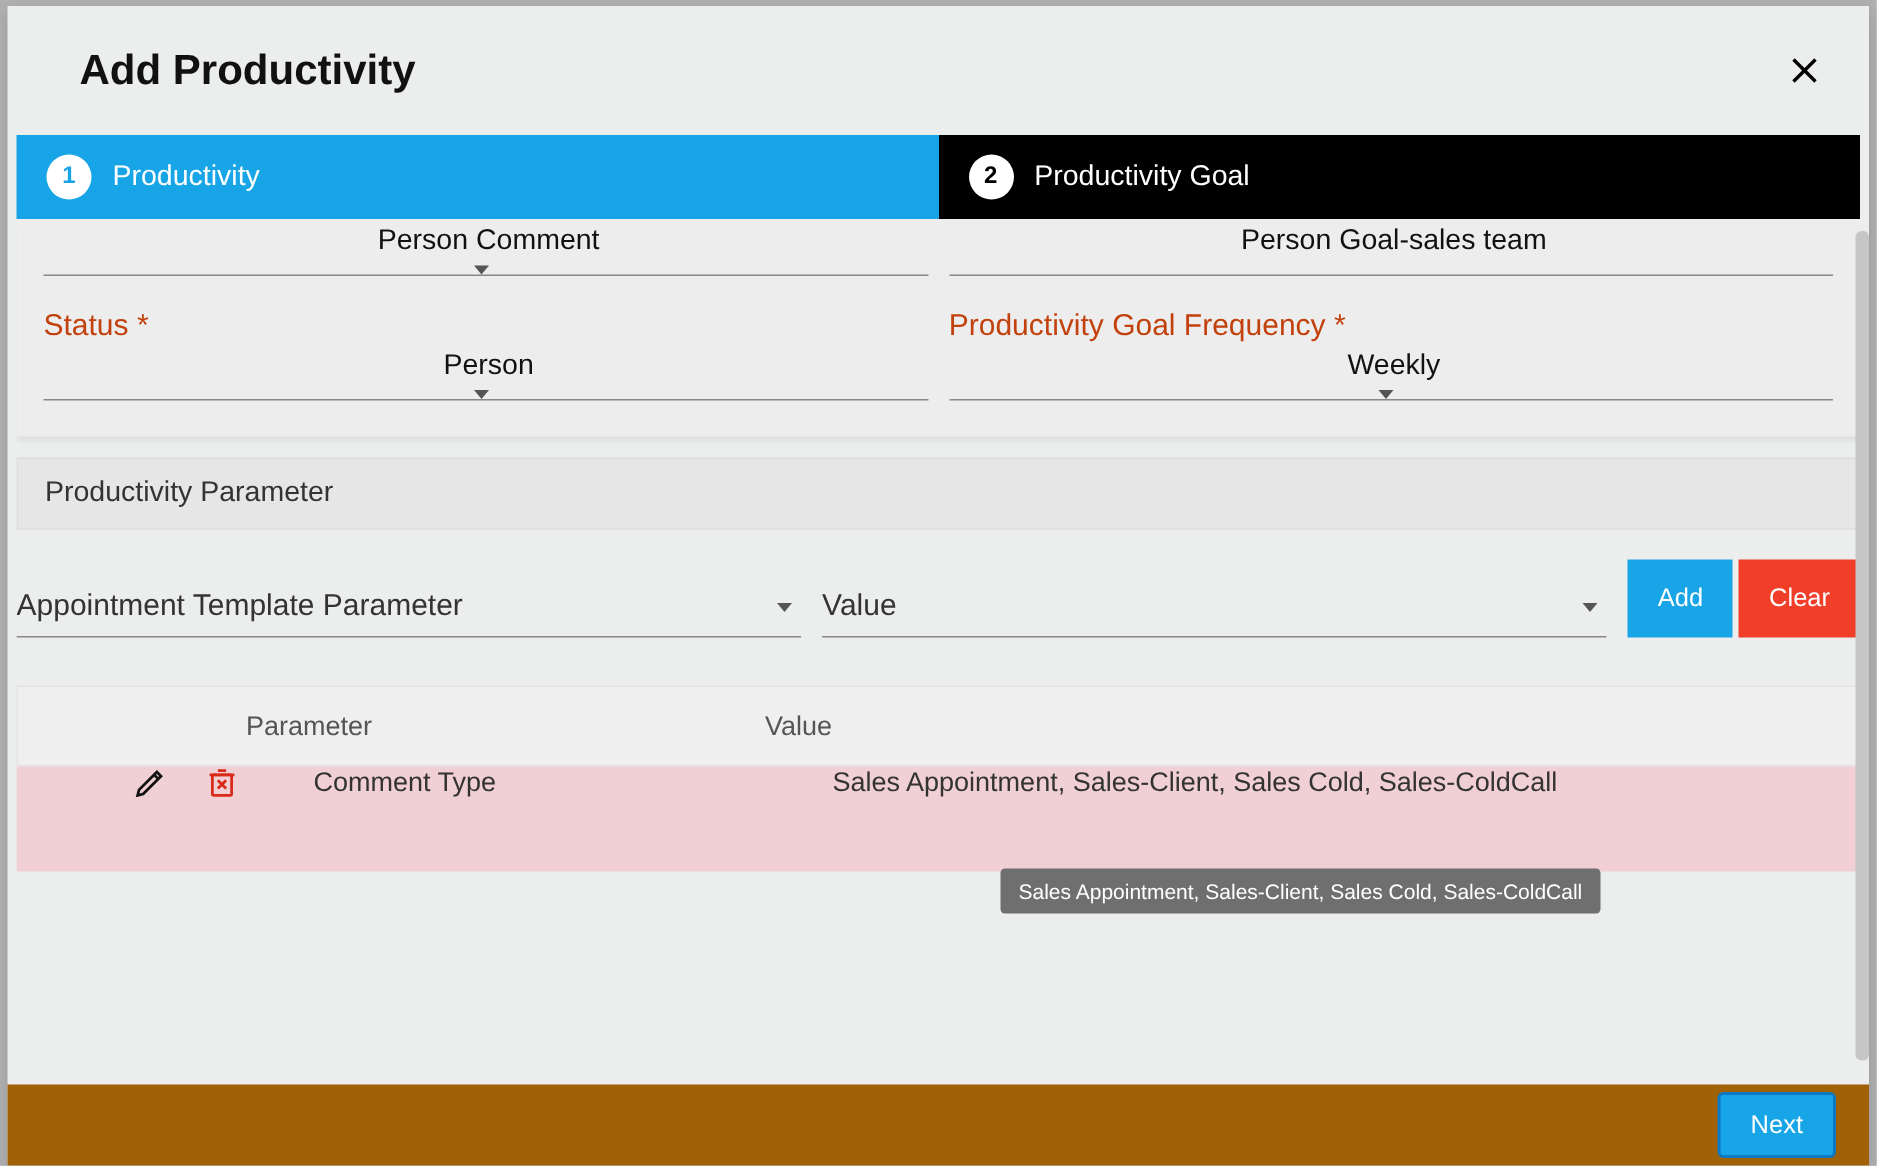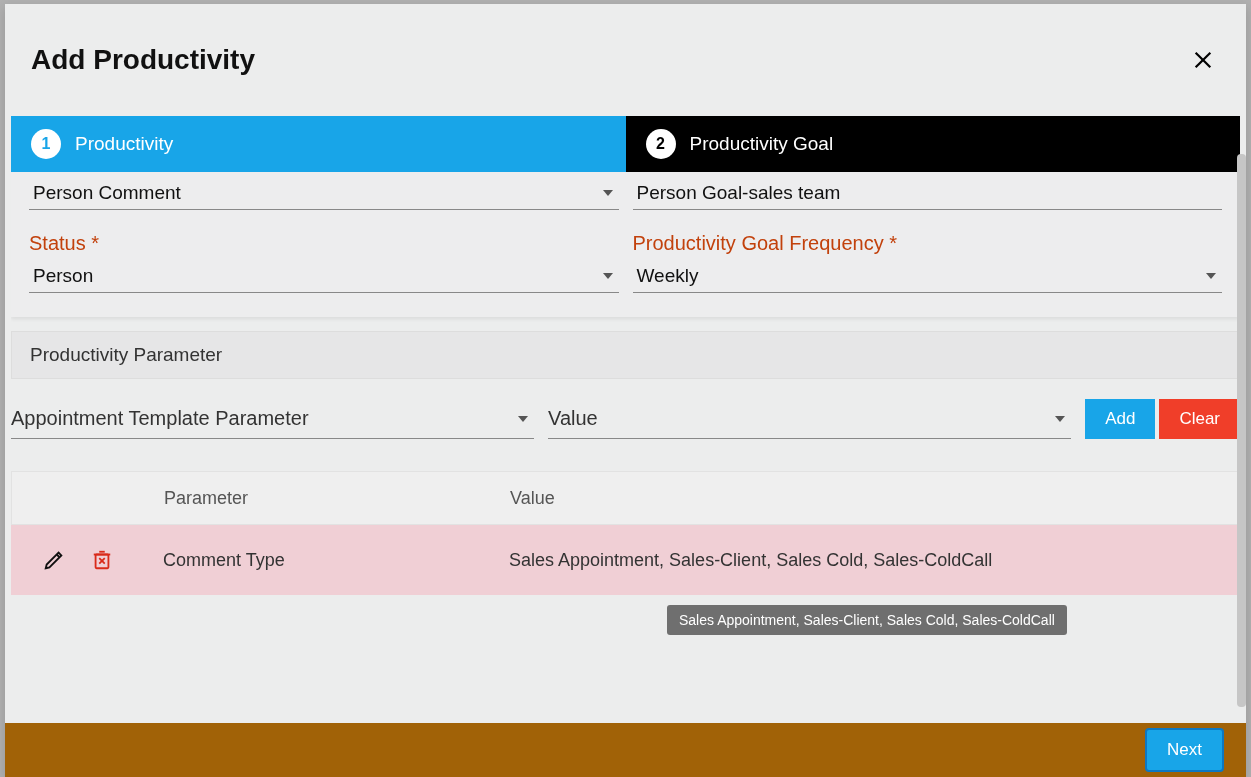--- a/index.html
+++ b/index.html
@@ -18,26 +18,27 @@
     right: 5px;
     bottom: 0;
     background: #eceded;
     display: flex;
     flex-direction: column;
     box-shadow: 0 4px 10px rgba(0,0,0,.15);
   }
 
   
   .modal-header {
-    height: 112px;
+    height: 86px;
     background: #eceded;
     display: flex;
     align-items: center;
     justify-content: space-between;
     padding: 0 26px;
+    margin-left: 22px;
   }
   .modal-title {
     font-size: 28px;
     font-weight: 600;
     color: #111;
   }
   .close-btn {
     cursor: pointer;
     display: flex;
     align-items: center;
@@ -111,20 +112,21 @@
     color: #c2410c;
     margin-bottom: 4px;
   }
   .field-control {
     display: flex;
     align-items: center;
     justify-content: space-between;
     border-bottom: 1px solid #888;
     height: 34px;
     cursor: pointer;
+    flex-direction: column;
   }
   .field-value {
     font-size: 19px;
     color: #111;
     padding-left: 4px;
   }
   .caret {
     width: 0; height: 0;
     border-left: 5px solid transparent;
     border-right: 5px solid transparent;
@@ -158,21 +160,21 @@
     border-bottom: 1px solid #888;
     height: 40px;
     cursor: pointer;
     margin-right: 10px;
   }
   .param-select .placeholder {
     font-size: 20px;
     color: #333;
   }
   .btn {
-    height: 40px;
+    height: 52px;
     border: none;
     padding: 0 20px;
     font-size: 17px;
     font-weight: 500;
     color: #fff;
     cursor: pointer;
     display: flex;
     align-items: center;
   }
   .btn-add { background: #18a5e8; }
@@ -189,25 +191,26 @@
     font-size: 18px;
     color: #555;
     font-weight: 400;
   }
   .col-actions { width: 140px; }
   .col-param   { width: 358px; padding-left: 12px; }
   .col-value   { flex: 1; padding-left: 0; }
 
   .table-row {
     display: flex;
-    align-items: center;
+    align-items: flex-start;
     height: 70px;
     background: #f0cfd5;
     font-size: 18px;
     color: #333;
+    padding-left: 46px;
   }
   .row-actions {
     width: 140px;
     display: flex;
     align-items: center;
     gap: 26px;
     padding-left: 32px;
   }
   .icon-btn { cursor: pointer; display: flex; }
   .icon-btn svg { width: 22px; height: 22px; }

